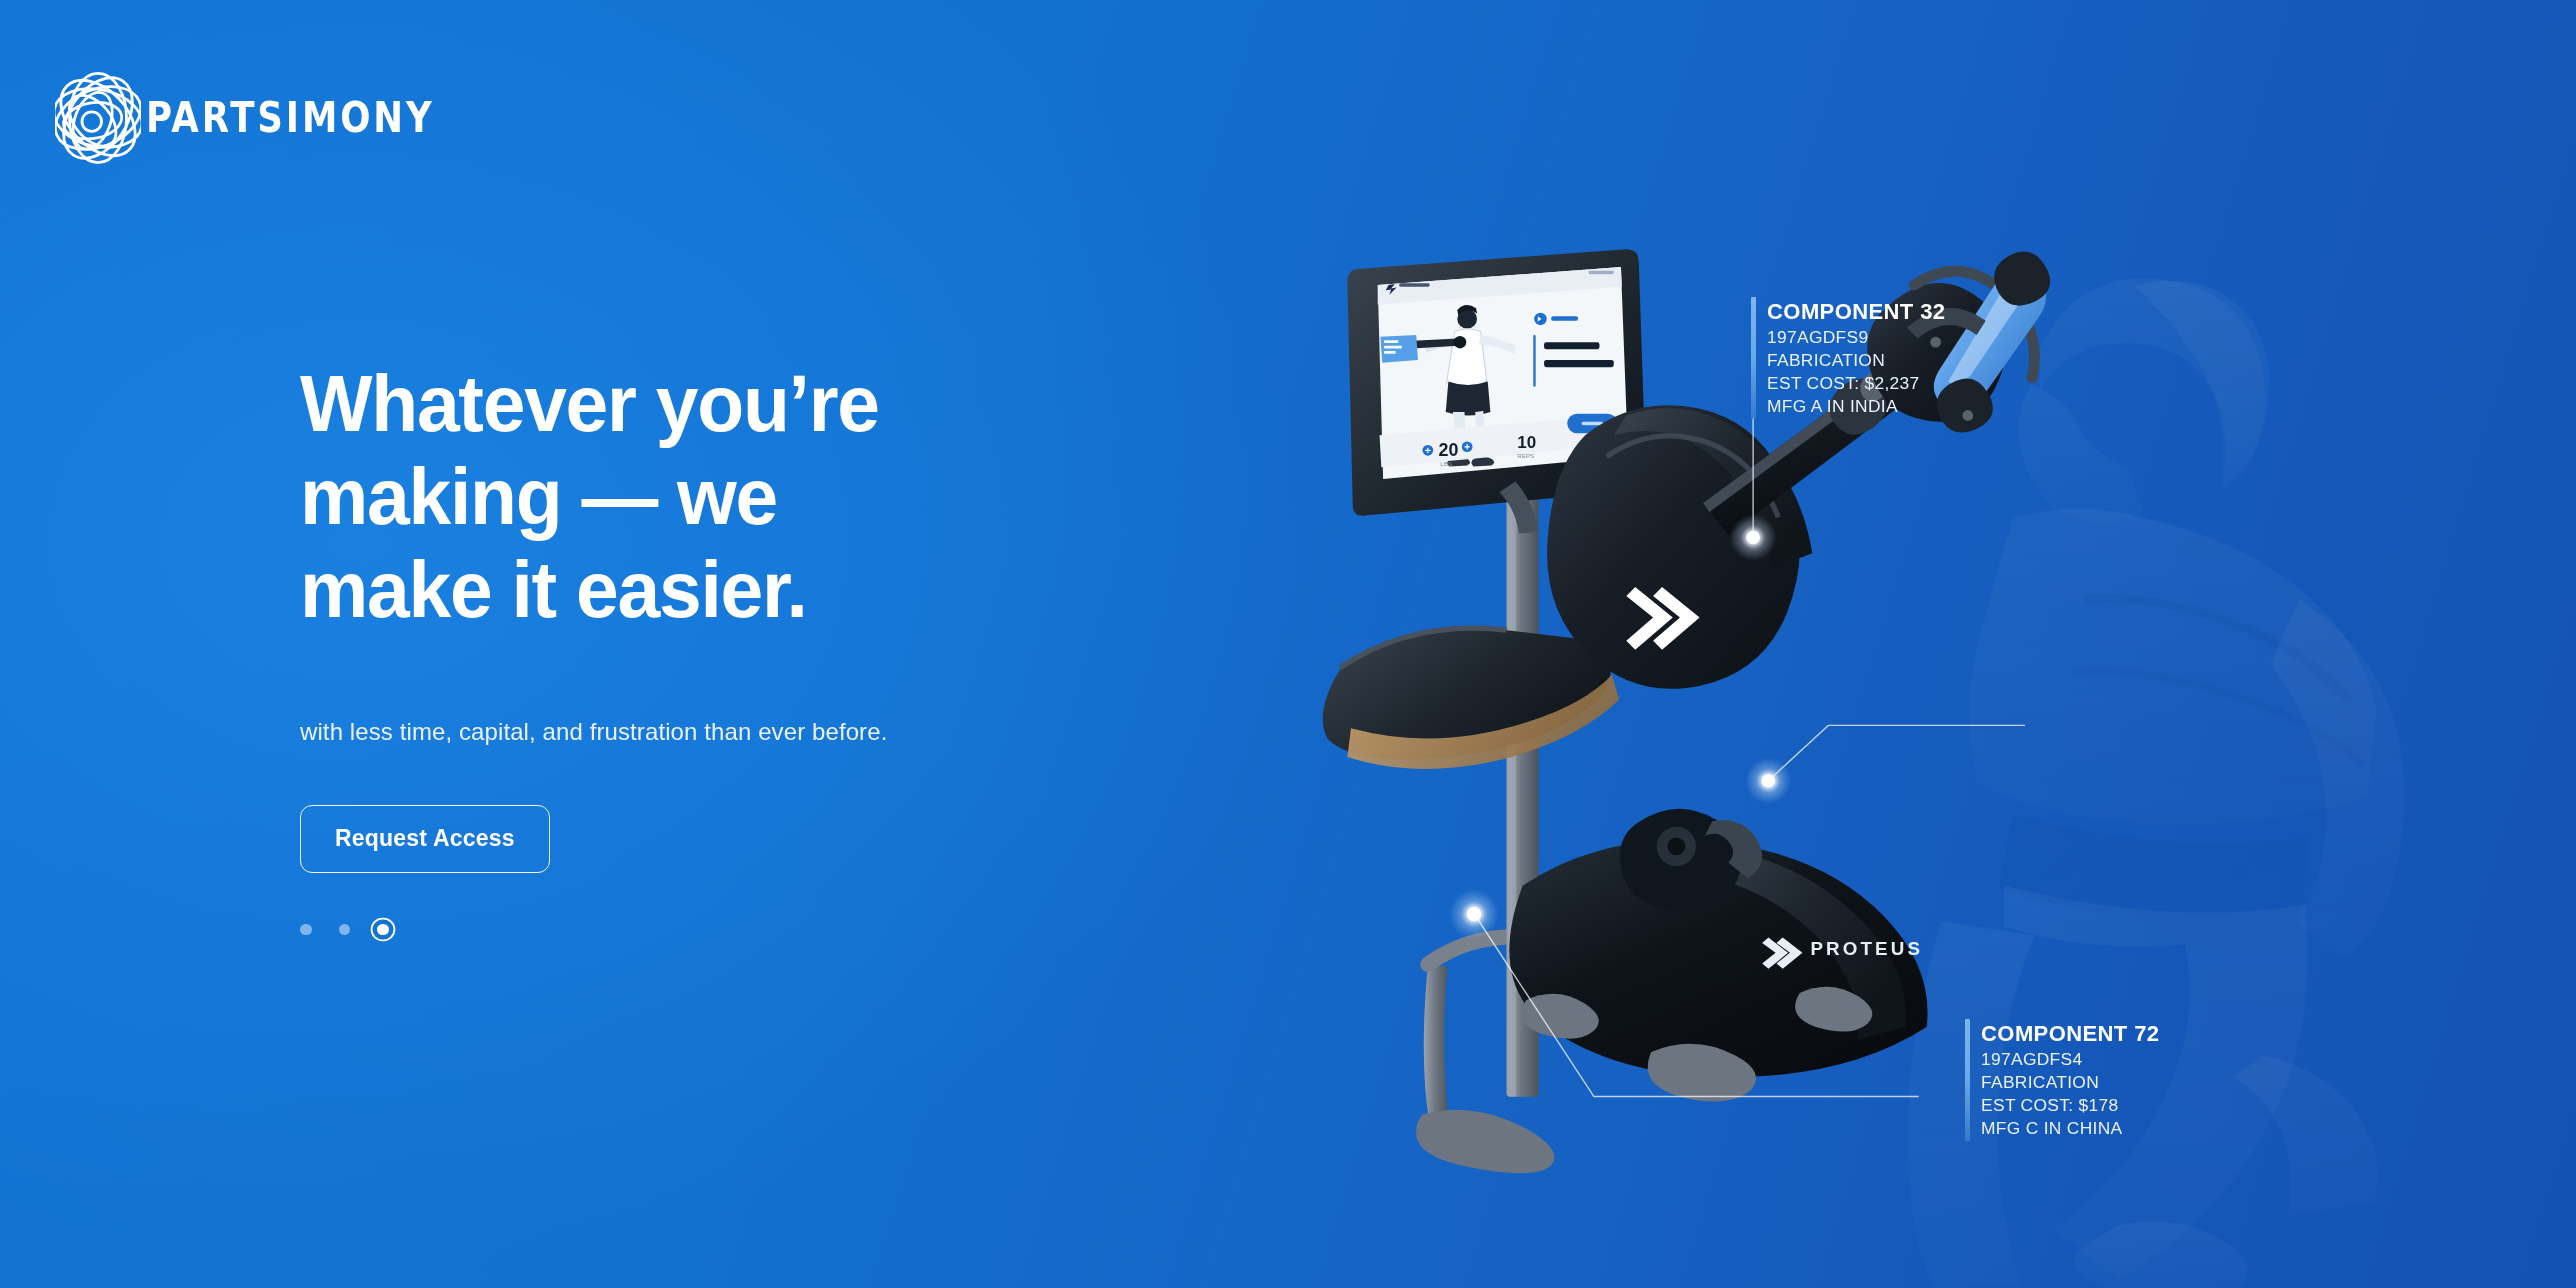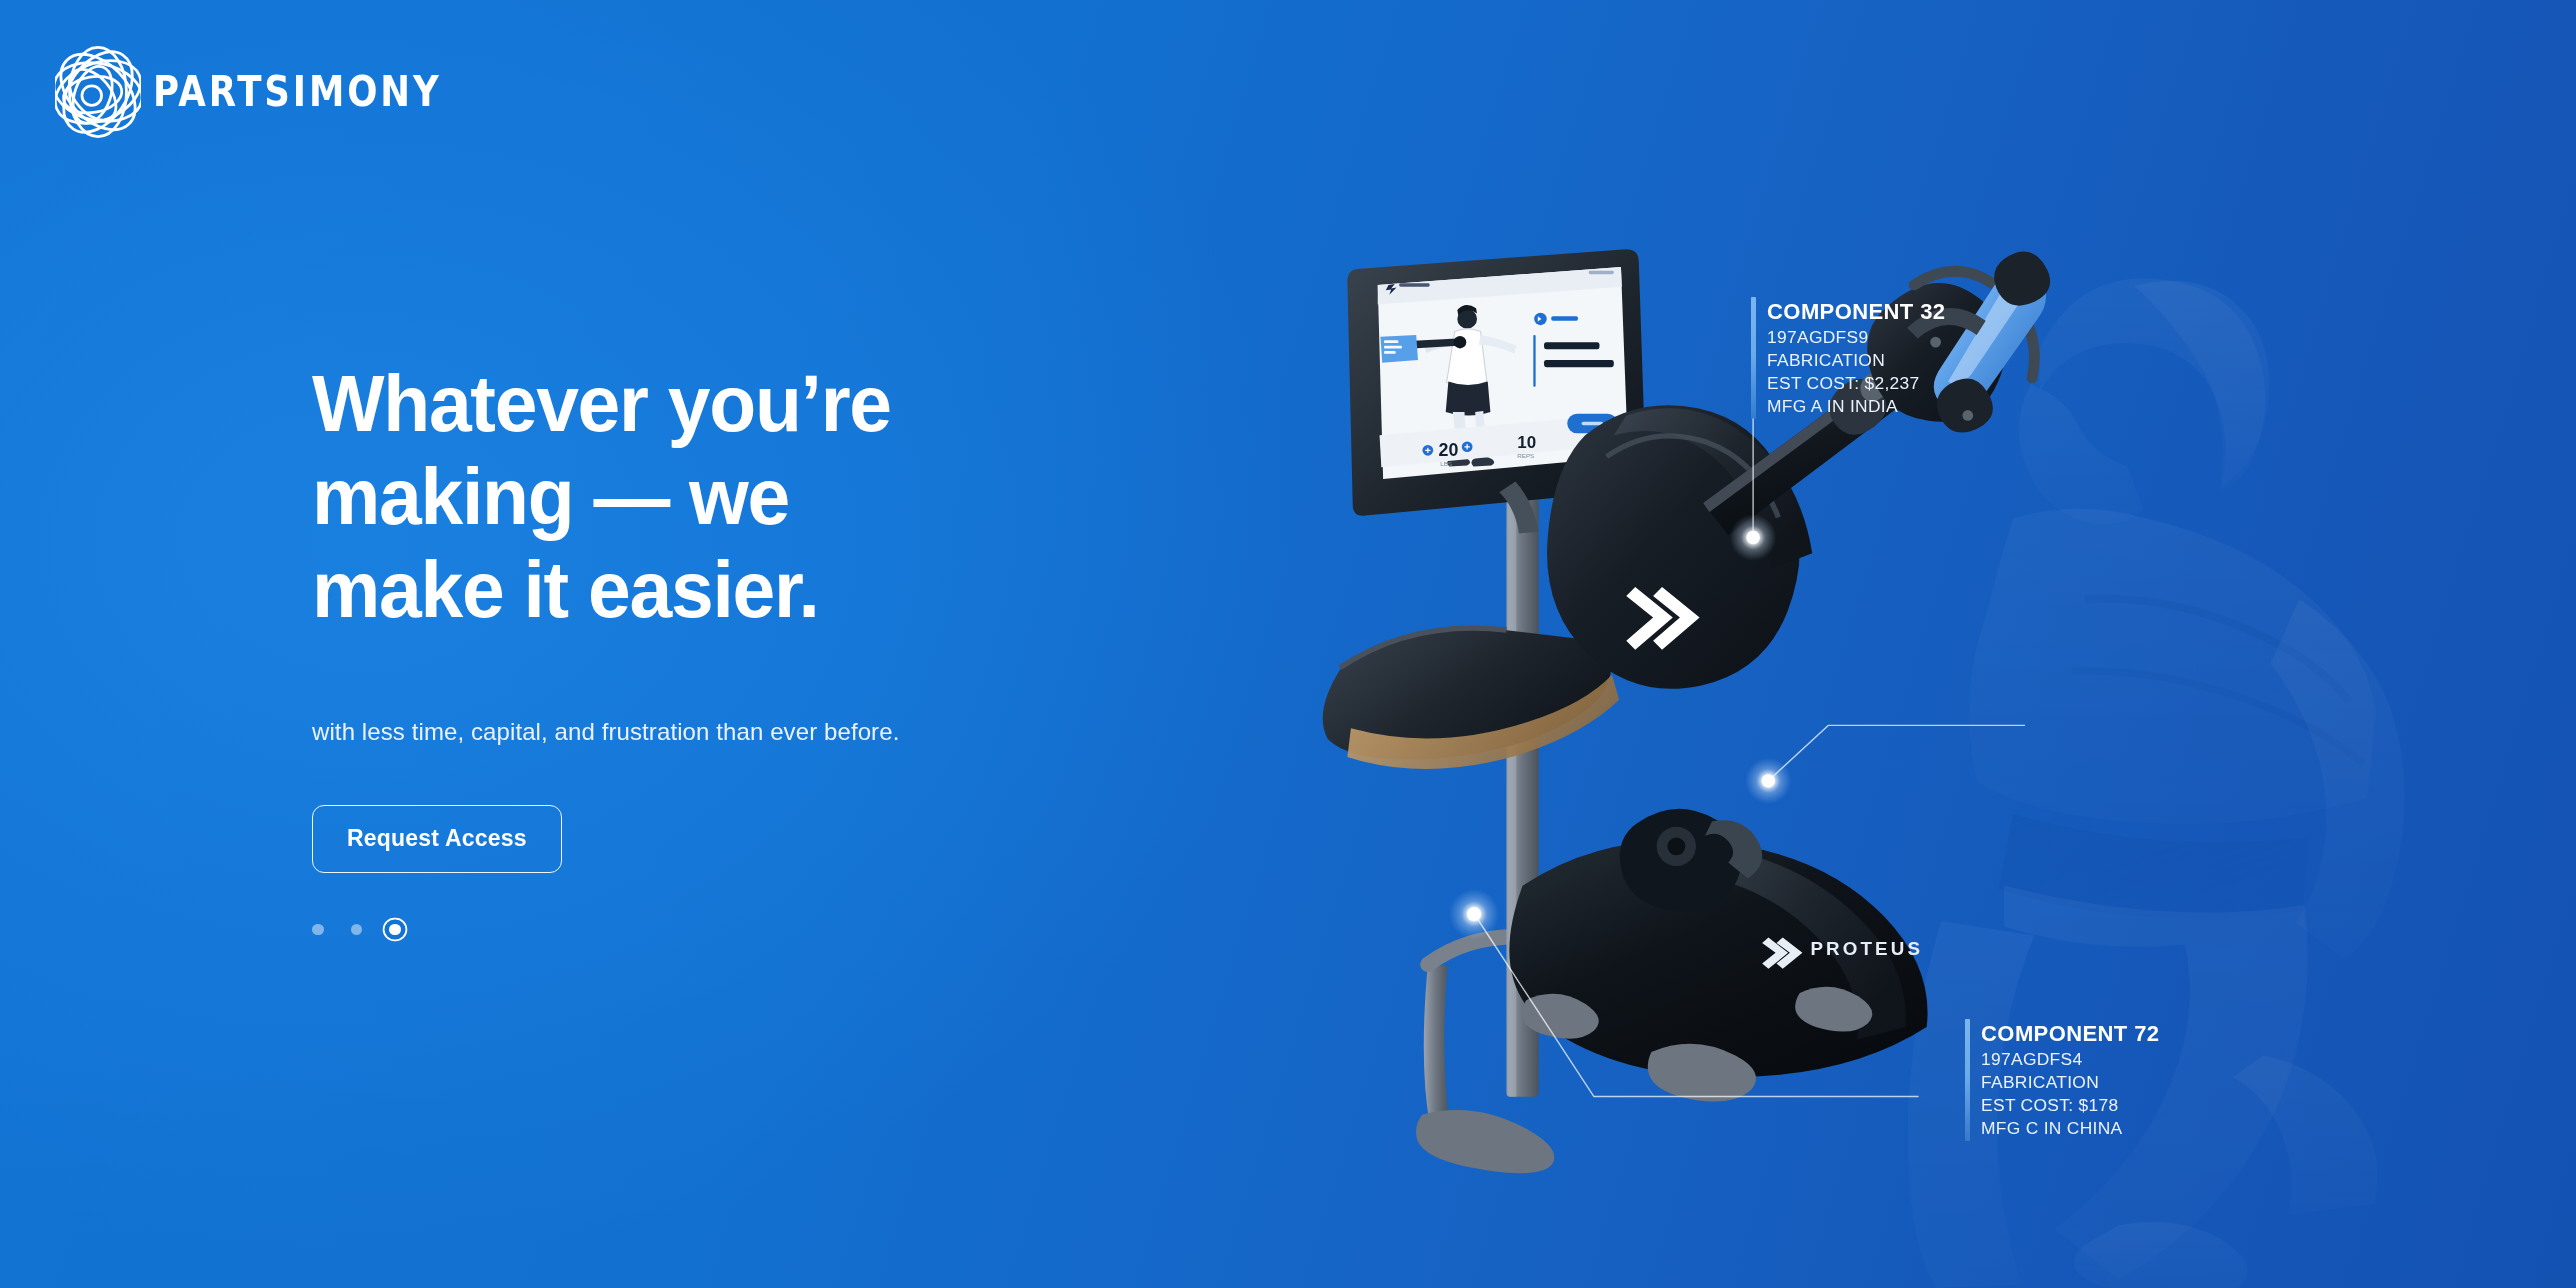--- a/index.html
+++ b/index.html
@@ -25,38 +25,38 @@
     position:absolute;
     right:-54px; top:134px;
     width:751px; height:1154px;
     opacity:.5;
     pointer-events:none;
   }
 
   
   .logo-block {
     position:absolute;
-    left:55px; top:43px;
-    display:flex; align-items:center; gap:12px;
+    left:55px; top:69px;
+    display:flex; align-items:center; gap:5px;
   }
   .logo-mark { width:86px; height:98px; display:block; }
   .logo-word {
     color:#fff;
     font-size:42px;
     font-weight:700;
     letter-spacing:3.1px;
     line-height:1;
     font-family:"DejaVu Sans", sans-serif;
     font-stretch:condensed;
     transform:scaleX(.94);
     transform-origin:left center;
   }
 
   
-  .copy { position:absolute; left:312px; top:358px; width:984px; }
+  .copy { position:absolute; left:300px; top:358px; width:984px; }
   .headline {
     color:#fff;
     font-size:80px;
     line-height:1.16;
     font-weight:700;
     letter-spacing:-1.3px;
     font-family:"Liberation Sans", sans-serif;
     transform:scaleX(.96);
     transform-origin:left top;
     max-width:805px;

